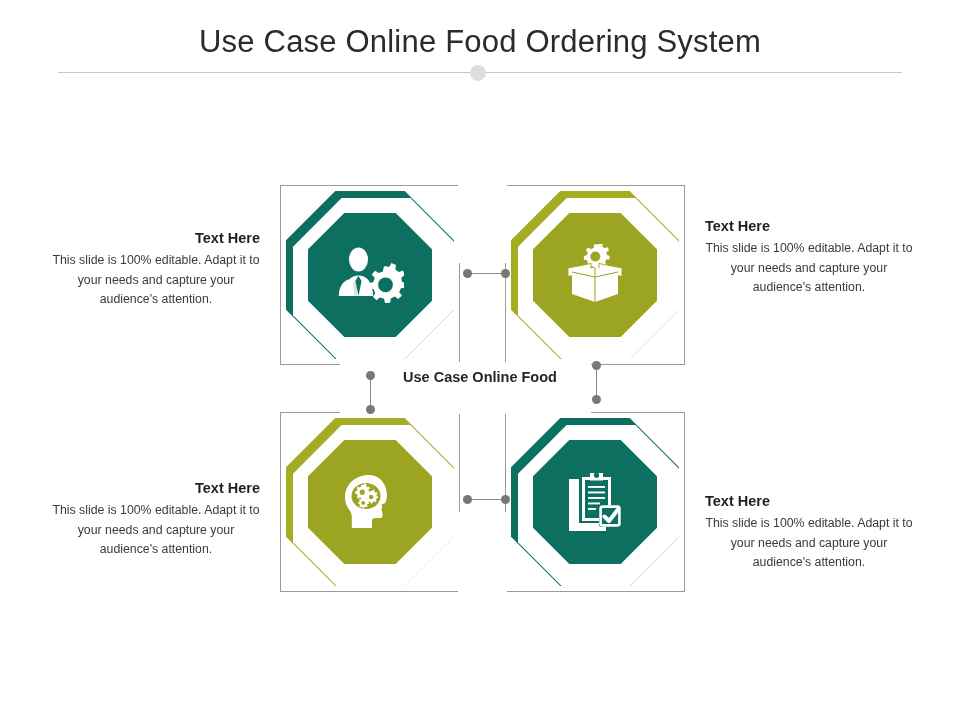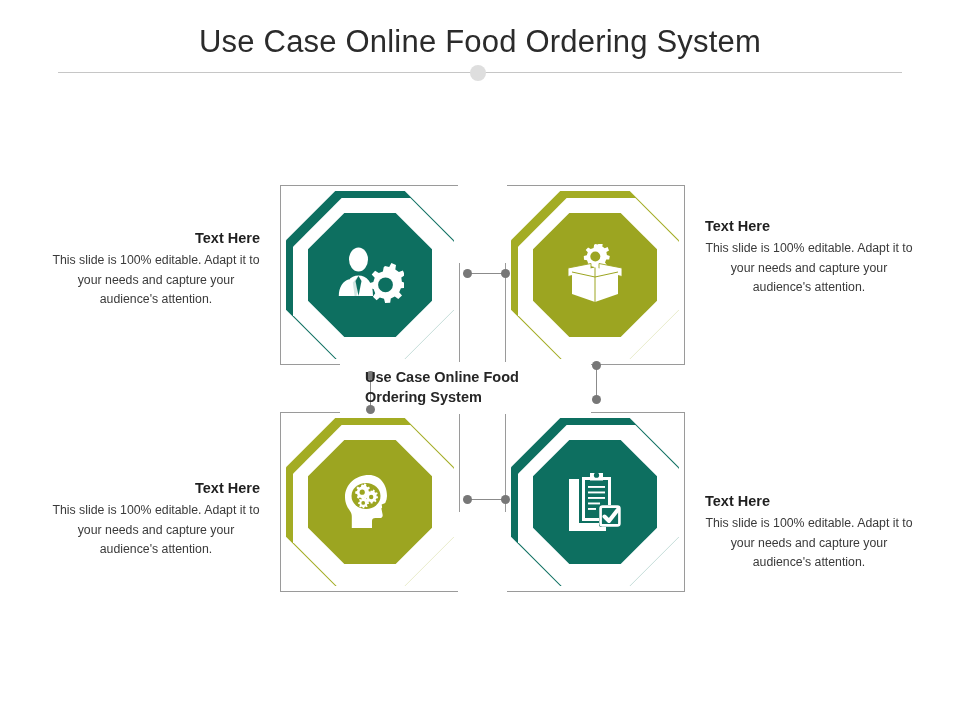--- a/index.html
+++ b/index.html
@@ -124,20 +124,21 @@
     border-radius: 50%;
     background: #777777;
   }
 
   
   .center-label {
     position: absolute;
     width: 230px;
     left: 365px;
     top: 368px;
+    text-align: center;
     font-size: 14.5px;
     font-weight: bold;
     color: #262626;
     line-height: 1.35;
   }
 
   
   .txt {
     position: absolute;
     width: 208px;
@@ -379,21 +380,20 @@
   <div class="conn-line conn-v" style="left:370px; top:375px; height:34px;"></div>
   <div class="dot" style="left:366px; top:371px;"></div>
   <div class="dot" style="left:366px; top:405px;"></div>
 
   <div class="conn-line conn-h" style="left:468px; top:499px; width:38px;"></div>
   <div class="dot" style="left:463px; top:495px;"></div>
   <div class="dot" style="left:501px; top:495px;"></div>
 
   <div class="center-label">
     <div>Use Case Online Food</div>
-    <div>Ordering System</div>
   </div>
 
   <div class="txt right-align" style="left:52px; top:230px;">
     <div class="head">Text Here</div>
     <div class="body">This slide is 100% editable. Adapt it to your needs and capture your audience's attention.</div>
   </div>
 
   <div class="txt left-align" style="left:705px; top:218px;">
     <div class="head">Text Here</div>
     <div class="body">This slide is 100% editable. Adapt it to your needs and capture your audience's attention.</div>

